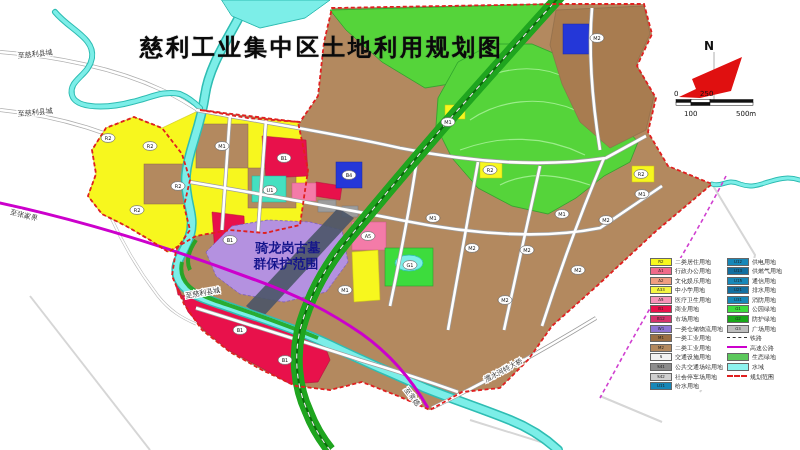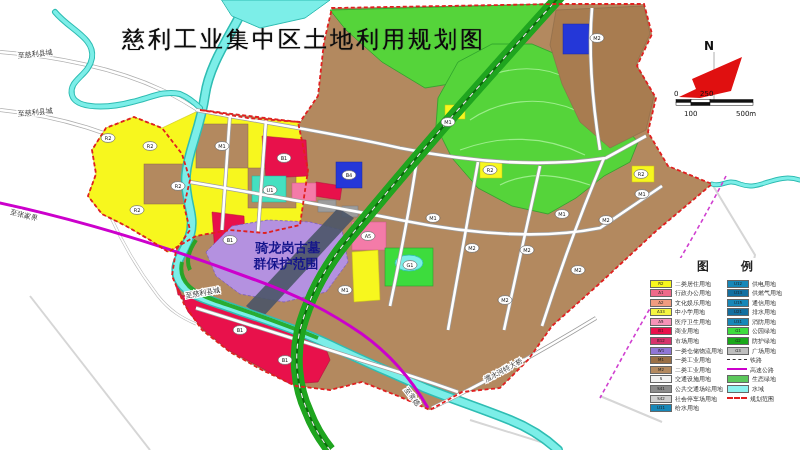--- a/index.html
+++ b/index.html
@@ -1,21 +1,21 @@
 <!DOCTYPE html>
 <html><head>
 <meta charset="utf-8">
 <style>
   html,body{margin:0;padding:0;background:#ffffff;}
   .stage{position:relative;width:800px;height:450px;background:#fff;overflow:hidden;
          font-family:"DejaVu Sans","Liberation Sans",sans-serif;}
   .stage svg{position:absolute;left:0;top:0;}
-  .map-title{position:absolute;left:122px;top:24px;width:400px;
-             font-size:23px;font-weight:normal;color:#0a0a0a;letter-spacing:3px;
-             text-shadow:0 0 1px #333;white-space:nowrap;}
+  .map-title{position:absolute;left:122px;top:32px;width:400px;
+             font-size:23px;font-weight:bold;color:#0a0a0a;letter-spacing:3px;
+             text-shadow:0 0 1px #333;white-space:nowrap;text-align:center;}
   .legend{position:absolute;left:650px;top:258px;width:150px;background:#fff;}
   .legend-title{text-align:center;font-size:12px;font-weight:bold;color:#222;
                 letter-spacing:14px;padding-left:14px;margin-bottom:5px;}
   .legend-cols{display:flex;gap:4px;}
   .lcol{flex:1;display:flex;flex-direction:column;gap:2.6px;}
   .lrow{display:flex;align-items:center;gap:3px;height:7px;}
   .lswatch{width:20px;height:6px;flex:0 0 20px;border:0.5px solid #666;
            display:flex;align-items:center;justify-content:center;
            font-size:4px;color:#222;line-height:1;overflow:hidden;}
   .lswatch.line{border:none;height:2px;}
@@ -255,21 +255,20 @@
       <rect x="676" y="102.5" width="15" height="3" fill="#fff"></rect>
       <rect x="691" y="102.5" width="19" height="3" fill="#111"></rect>
       <rect x="710" y="102.5" width="43" height="3" fill="#fff"></rect>
     </g>
   </g>
 </svg>
 
 <div class="map-title">慈利工业集中区土地利用规划图</div>
 
 <div class="legend">
-  <div class="legend-title">图 例</div>
   <div class="legend-cols">
     <div class="lcol" id="legL">
           <div class="lrow">
             <div class="lswatch" style="background: rgb(247, 247, 30);">R2</div>
             <span class="llabel">二类居住用地</span>
           </div>
           <div class="lrow">
             <div class="lswatch" style="background: rgb(239, 106, 138);">A1</div>
             <span class="llabel">行政办公用地</span>
           </div>

